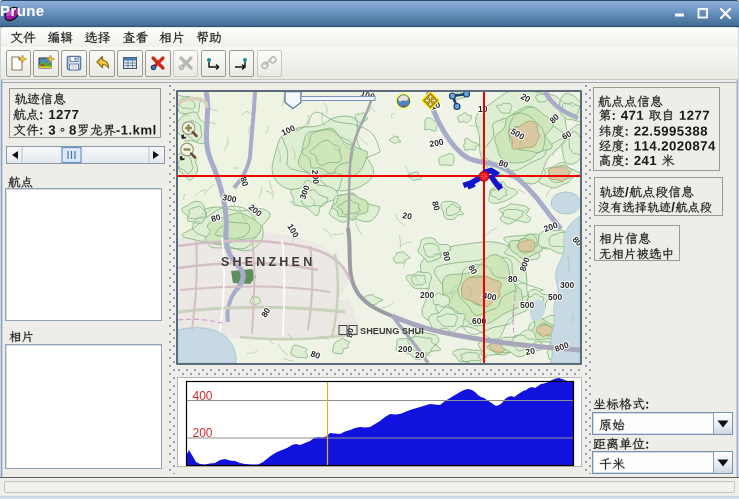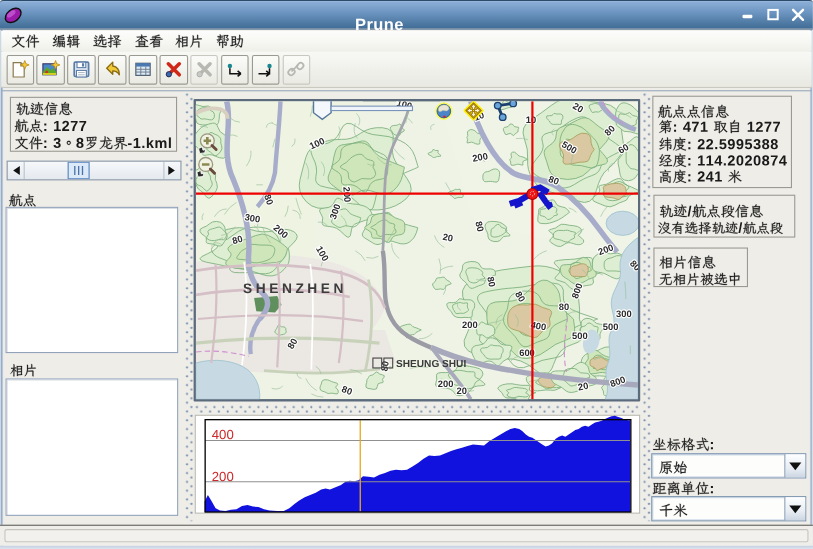--- a/index.html
+++ b/index.html
@@ -11,21 +11,21 @@
 <div class="abs" style="left:0;top:27px;width:3px;height:469px;background:linear-gradient(90deg,#e9edf3,#8fa5c0,#dfe6ef)"></div>
 <div class="abs" style="right:0;top:27px;width:3px;height:469px;background:linear-gradient(90deg,#dfe6ef,#9db0c6,#e9edf3)"></div>
 <div class="abs" style="left:0;top:496px;width:739px;height:3px;background:linear-gradient(#c3d0e2,#d9e2ee)"></div>
 <div class="abs" style="left:0;top:0;width:739px;height:27px;
 background:linear-gradient(#8db0d8,#6e96c2 40%,#4a769f 85%,#426c97);
 border-top:1px solid #2c4a6b;border-bottom:1px solid #2b5076;border-radius:3px 3px 0 0"></div>
 <svg class="abs" style="left:3px;top:5px" width="18" height="18" viewBox="0 0 18 18">
 <ellipse cx="9" cy="9" rx="8" ry="5.4" transform="rotate(-38 9 9)" fill="#9a1ca8" stroke="#101010" stroke-width="1.3"></ellipse>
 <ellipse cx="7.2" cy="7.6" rx="4.6" ry="2.2" transform="rotate(-38 7.2 7.6)" fill="#c053cf" opacity="0.9"></ellipse>
 </svg>
-<div class="abs" style="left:0;top:14px;width:690px;text-align:center;color:#fff;font-size:15px;font-weight:bold;letter-spacing:0.4px">Prune</div>
+<div class="abs" style="left:0;top:2px;width:690px;color:#fff;font-size:15px;font-weight:bold;letter-spacing:0.4px">Prune</div>
 <svg class="abs" style="left:668px;top:4px" width="68" height="18" viewBox="0 0 68 18">
 <rect x="7" y="9.5" width="9" height="3" rx="1" fill="#fff"></rect>
 <rect x="30.5" y="5" width="8.5" height="8.5" fill="none" stroke="#fff" stroke-width="1.8"></rect>
 <path d="M53 5 L62 14 M62 5 L53 14" stroke="#fff" stroke-width="2.2" stroke-linecap="round"></path>
 </svg>
 <div class="abs" style="left:1px;top:28px;width:737px;height:19px;background:linear-gradient(#fdfdfc,#f0f0ea)"></div>
 <div class="abs" style="left:1px;top:47px;width:737px;height:33px;background:linear-gradient(#f8f8f5,#e9e9e2);border-bottom:1px solid #c9c9c0"></div>
 <div class="abs" style="left:5.5px;top:49.5px;width:25.5px;height:27px;border:1px solid #9a9a92;background:linear-gradient(#fbfbf9,#eaeae3);border-radius:2px"></div>
 <div class="abs" style="left:33.4px;top:49.5px;width:25.5px;height:27px;border:1px solid #9a9a92;background:linear-gradient(#fbfbf9,#eaeae3);border-radius:2px"></div>
 <div class="abs" style="left:61.3px;top:49.5px;width:25.5px;height:27px;border:1px solid #9a9a92;background:linear-gradient(#fbfbf9,#eaeae3);border-radius:2px"></div>

